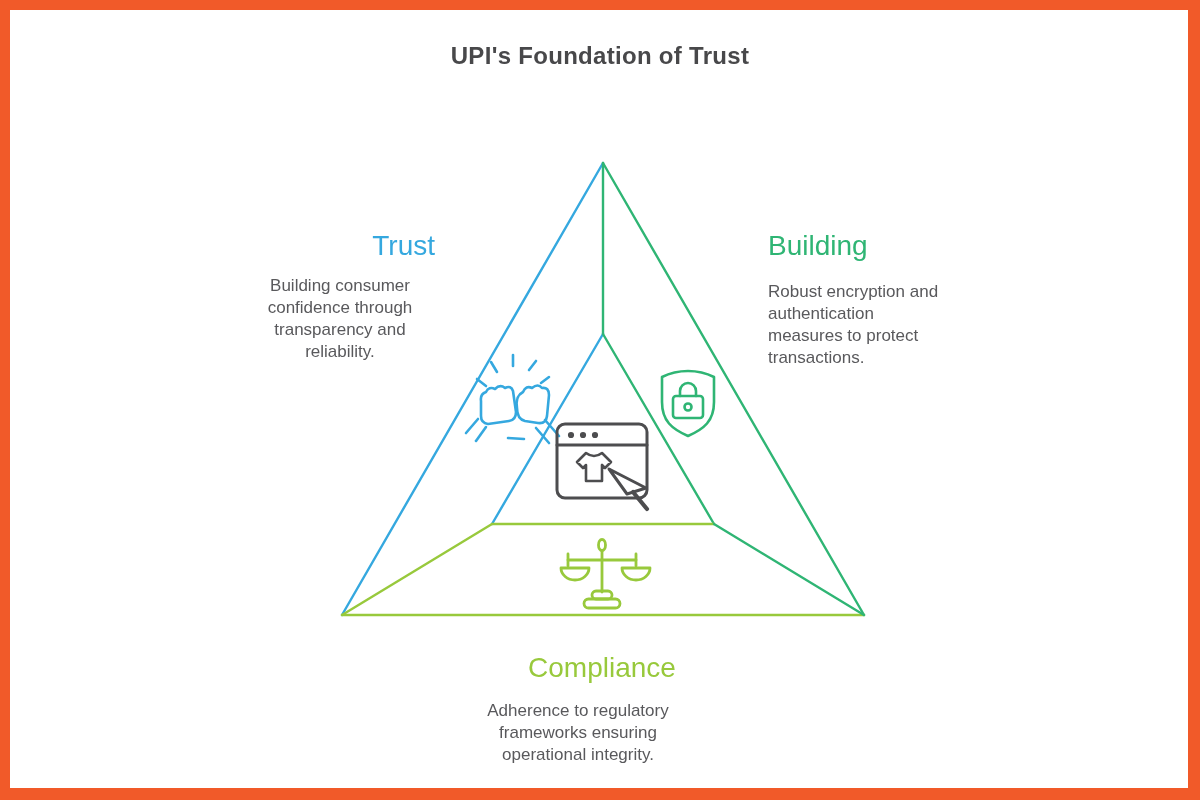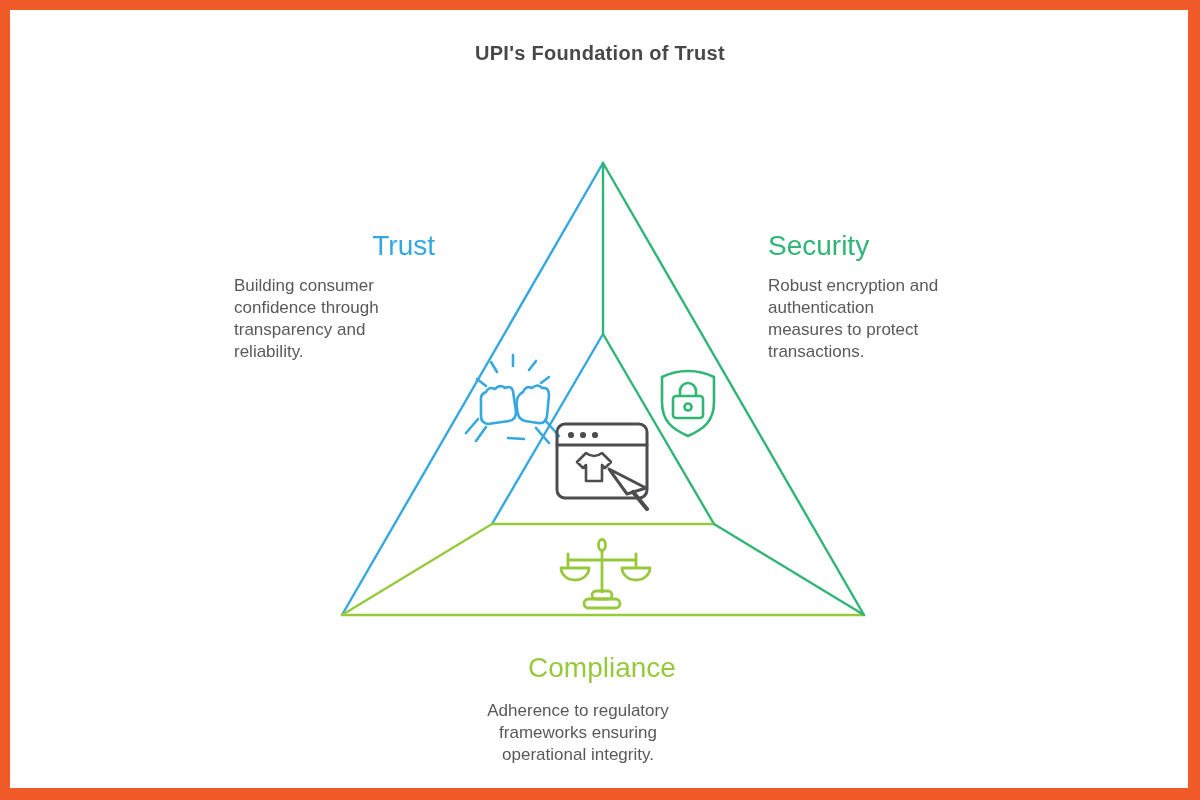--- a/index.html
+++ b/index.html
@@ -9,30 +9,30 @@
     font-family:"Liberation Sans","DejaVu Sans",sans-serif;
     overflow:hidden;
   }
   .canvas{
     position:absolute;left:10px;top:10px;width:1178px;height:778px;
     background:#FFFFFF;
   }
   .abs{position:absolute;}
   .page-title{
     left:0;top:42px;width:1200px;text-align:center;
-    font-size:20px;font-weight:bold;color:#48484A;letter-spacing:.3px;
+    font-size:24px;font-weight:bold;color:#48484A;letter-spacing:.3px;
   }
   .pillar-label{font-size:28px;font-weight:500;}
   .pillar-desc{
     font-size:17px;line-height:22px;color:#59595C;white-space:pre-line;
   }
   .trust-label{left:235px;top:230px;width:200px;text-align:right;color:#35A8DF;}
-  .trust-desc{left:234px;top:275px;width:190px;text-align:left;}
+  .trust-desc{left:245px;top:275px;width:190px;text-align:center;}
   .security-label{left:768px;top:230px;width:220px;text-align:left;color:#2FB574;}
-  .security-desc{left:768px;top:275px;width:215px;text-align:left;}
+  .security-desc{left:768px;top:281px;width:215px;text-align:left;}
   .compliance-label{left:452px;top:652px;width:300px;text-align:center;color:#98C93C;}
   .compliance-desc{left:428px;top:700px;width:300px;text-align:center;}
   svg.diagram{position:absolute;left:0;top:0;}
   svg .edge{fill:none;stroke-width:2.4;stroke-linecap:round;}
   svg .blue{stroke:#35A8DF;}
   svg .green{stroke:#2FB574;}
   svg .lime{stroke:#98C93C;}
   svg .dark{stroke:#4D4D4F;}
   svg .icon{fill:none;stroke-linecap:round;stroke-linejoin:round;}
 </style>
@@ -105,21 +105,21 @@
     <rect x="584" y="599" width="36" height="9" rx="4.5"></rect>
   </g>
 </svg>
 
 <div class="abs pillar-label trust-label">Trust</div>
 <div class="abs pillar-desc trust-desc">Building consumer
 confidence through
 transparency and
 reliability.</div>
 
-<div class="abs pillar-label security-label">Security</div>
+<div class="abs pillar-label security-label">Building</div>
 <div class="abs pillar-desc security-desc">Robust encryption and
 authentication
 measures to protect
 transactions.</div>
 
 <div class="abs pillar-label compliance-label">Compliance</div>
 <div class="abs pillar-desc compliance-desc">Adherence to regulatory
 frameworks ensuring
 operational integrity.</div>
 

